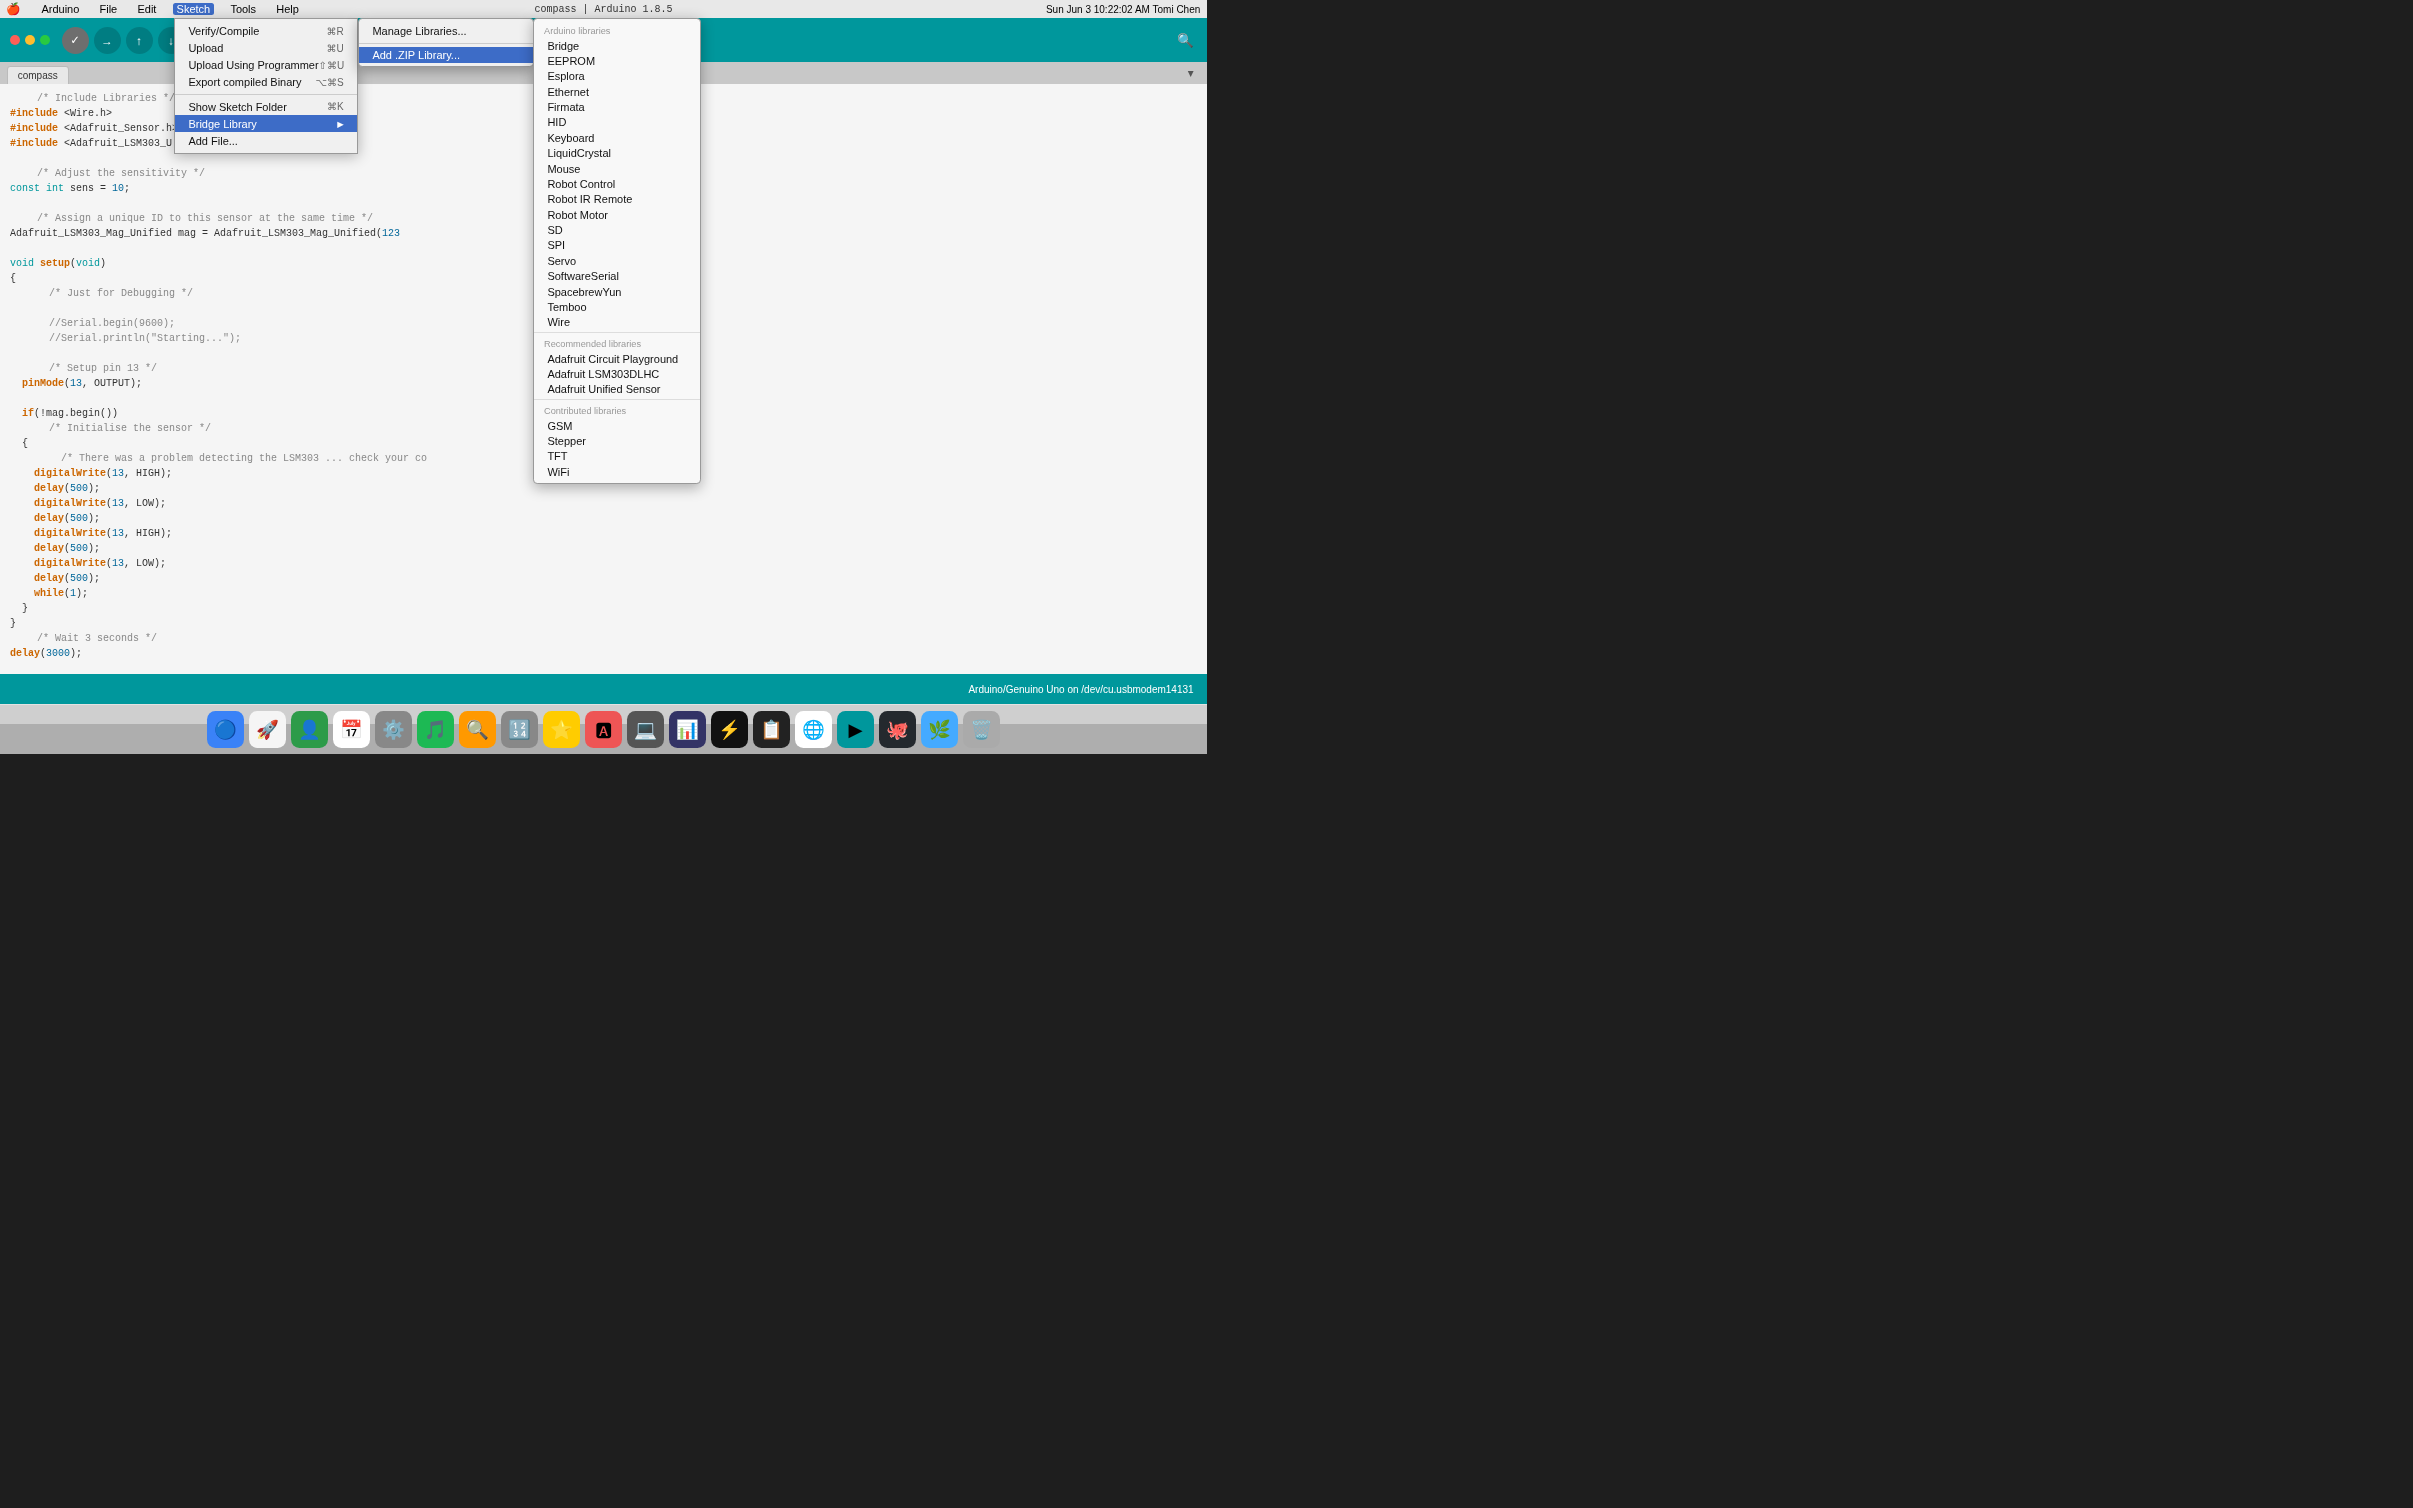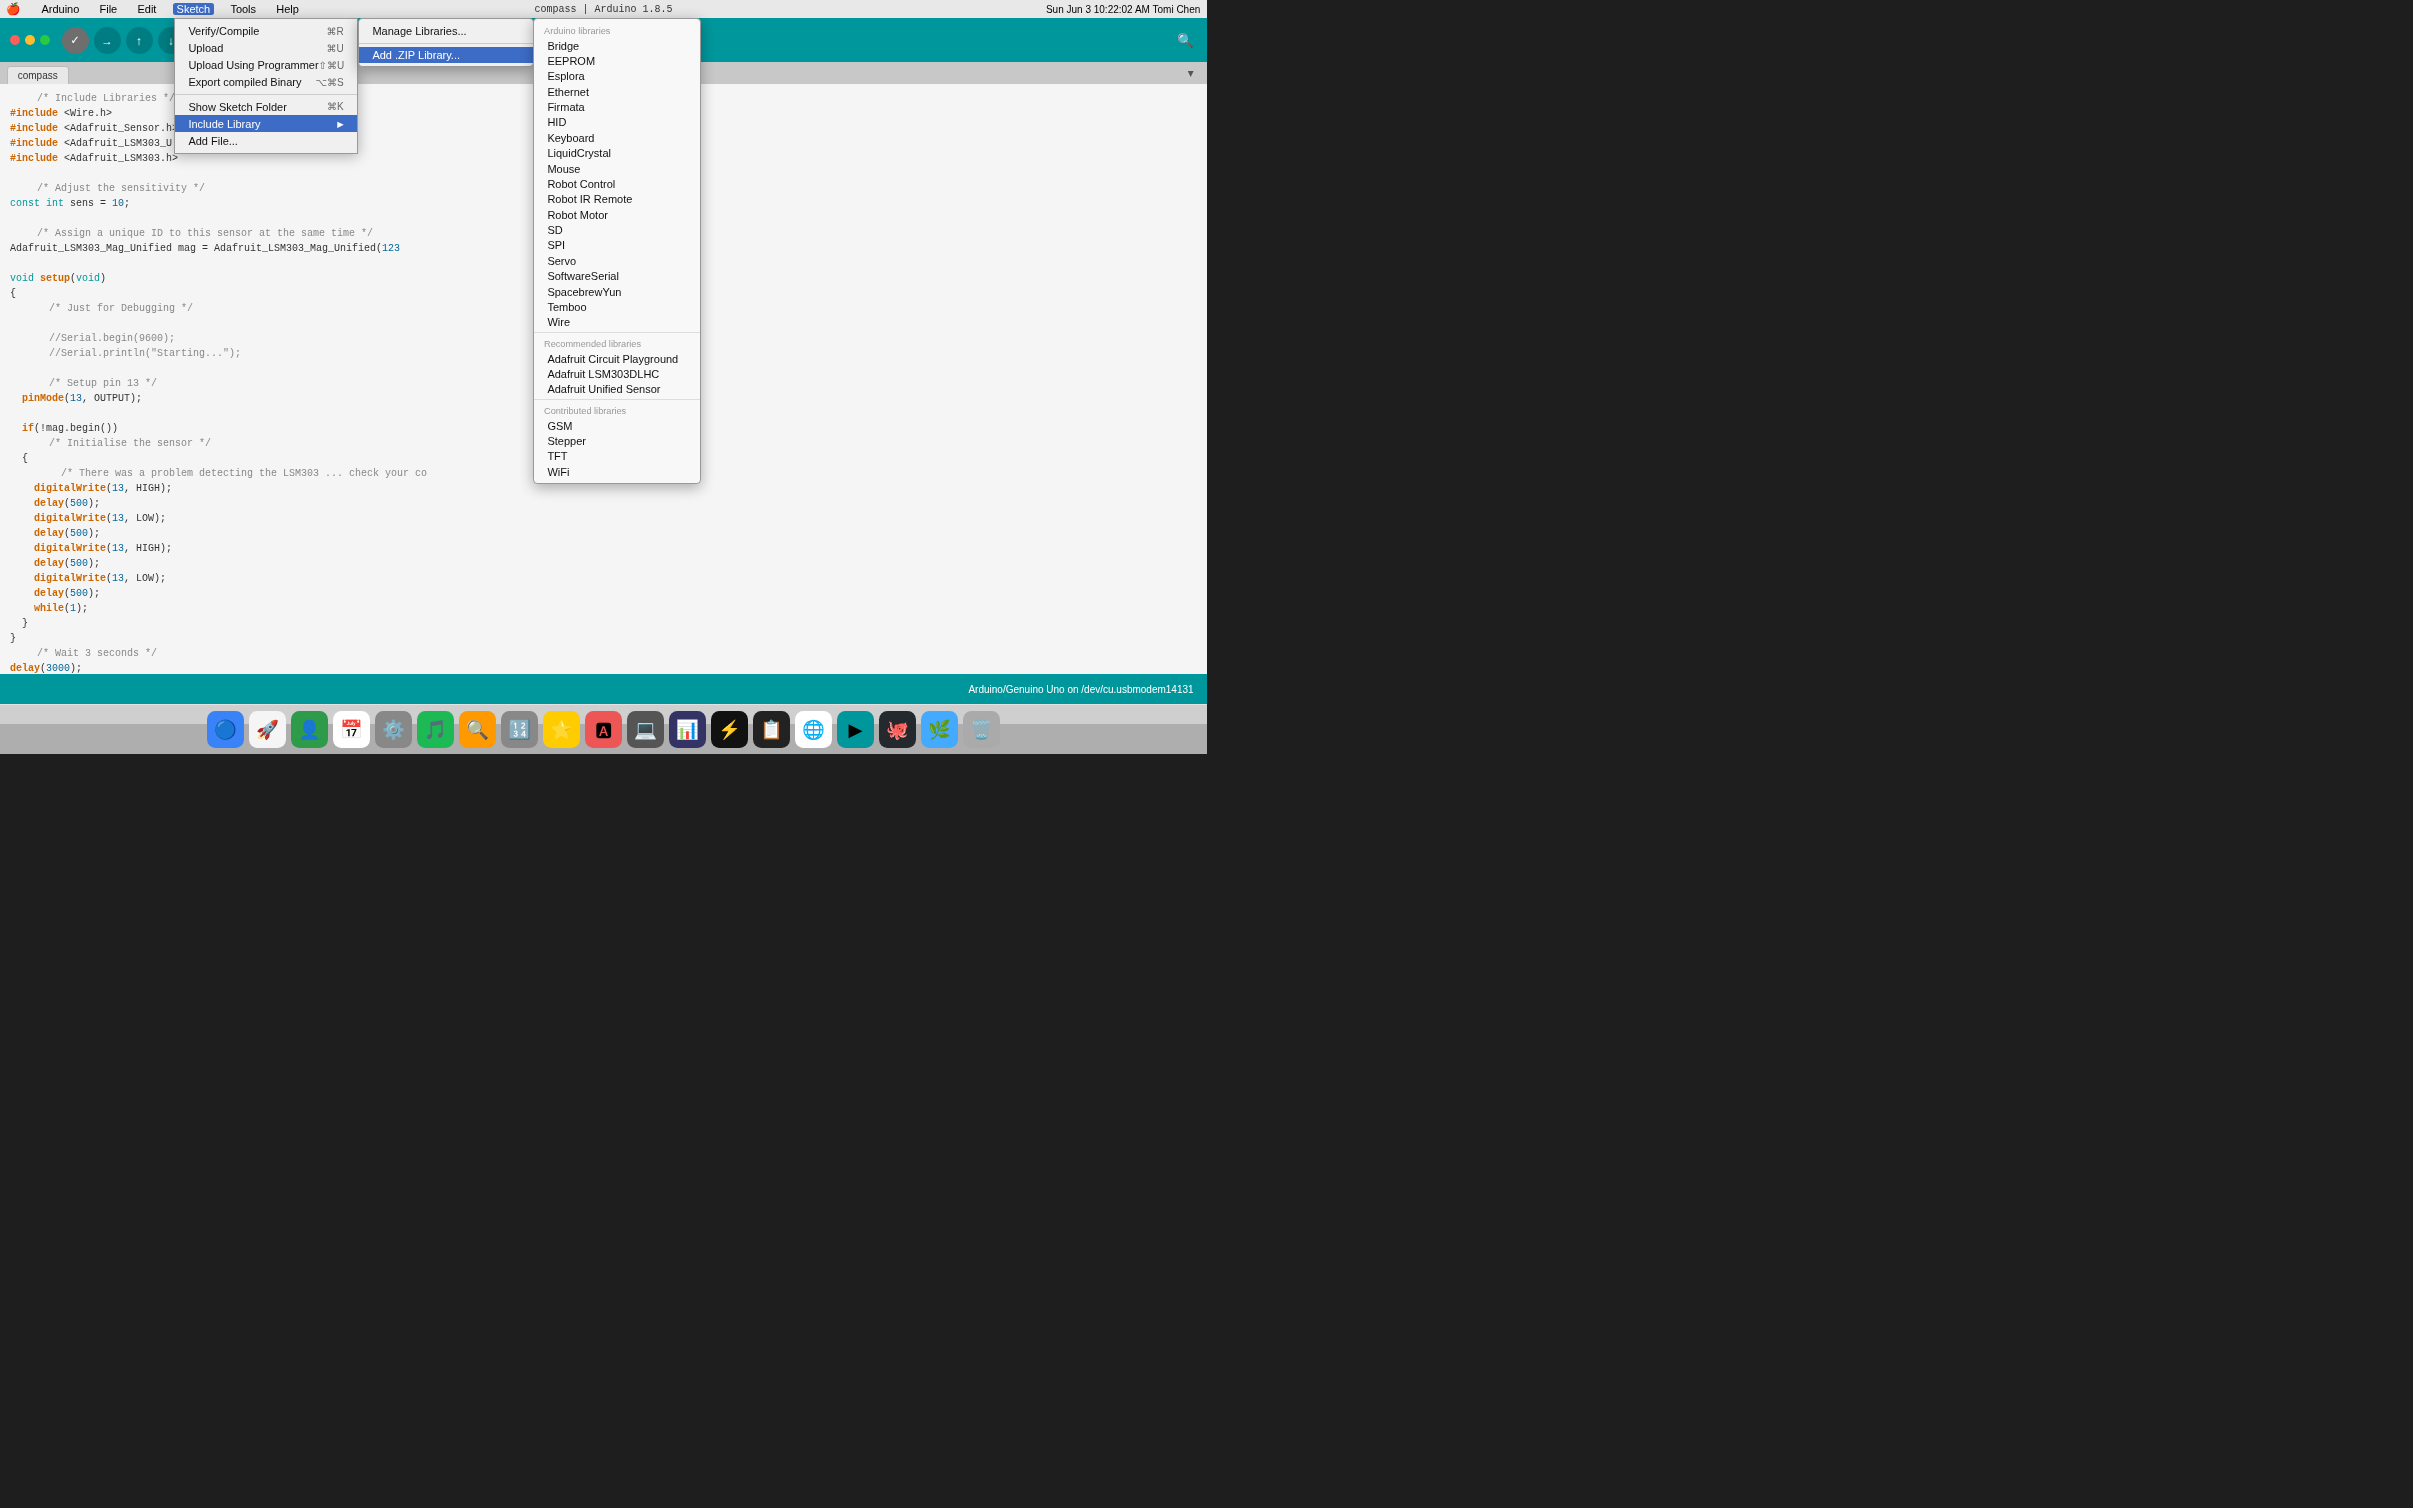--- a/index.html
+++ b/index.html
@@ -338,21 +338,20 @@
     <span>compass</span>
   </div>
   <div class="tab-dropdown">▾</div>
 </div>
 
 <div class="editor-area">
   <div><span class="code-comment">/* Include Libraries */</span></div>
   <div><span class="code-keyword">#include</span> &lt;Wire.h&gt;</div>
   <div><span class="code-keyword">#include</span> &lt;Adafruit_Sensor.h&gt;</div>
   <div><span class="code-keyword">#include</span> &lt;Adafruit_LSM303_U...&gt;</div>
-  <div><span class="code-keyword">#include</span> &lt;Adafruit_LSM303.h&gt;</div>
   <div>&nbsp;</div>
   <div><span class="code-comment">/* Adjust the sensitivity */</span></div>
   <div><span class="code-type">const</span> <span class="code-type">int</span> sens = <span class="code-number">10</span>;</div>
   <div>&nbsp;</div>
   <div><span class="code-comment">/* Assign a unique ID to this sensor at the same time */</span></div>
   <div>Adafruit_LSM303_Mag_Unified mag = Adafruit_LSM303_Mag_Unified(<span class="code-number">123</span></div>
   <div>&nbsp;</div>
   <div><span class="code-type">void</span> <span class="code-keyword">setup</span>(<span class="code-type">void</span>)</div>
   <div>{</div>
   <div>&nbsp;&nbsp;<span class="code-comment">/* Just for Debugging */</span></div>
@@ -424,21 +423,21 @@
   <div class="menu-item">
     <span>Export compiled Binary</span>
     <span class="menu-shortcut">⌥⌘S</span>
   </div>
   <div class="menu-separator"></div>
   <div class="menu-item">
     <span>Show Sketch Folder</span>
     <span class="menu-shortcut">⌘K</span>
   </div>
   <div class="menu-item active has-arrow">
-    <span>Include Library</span>
+    <span>Bridge Library</span>
     <span class="menu-shortcut"></span>
   </div>
   <div class="menu-item">
     <span>Add File...</span>
   </div>
 </div>
 
 <div class="include-menu">
   <div class="menu-item">
     <span>Manage Libraries...</span>

